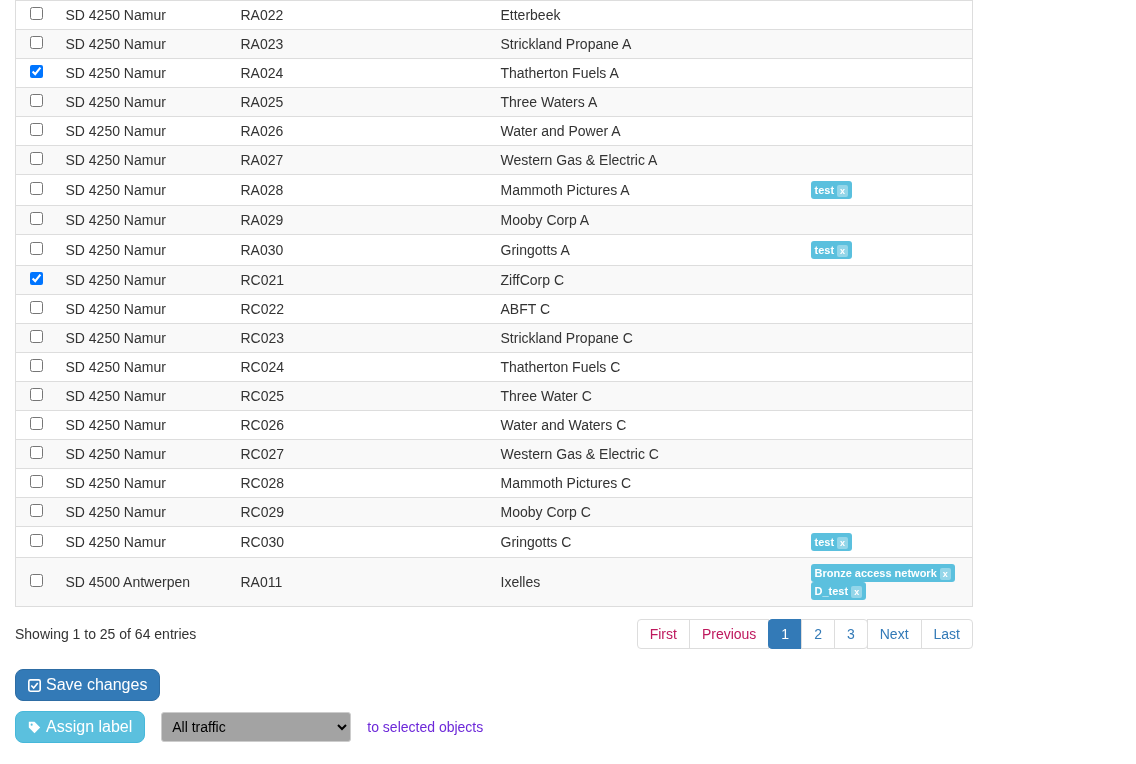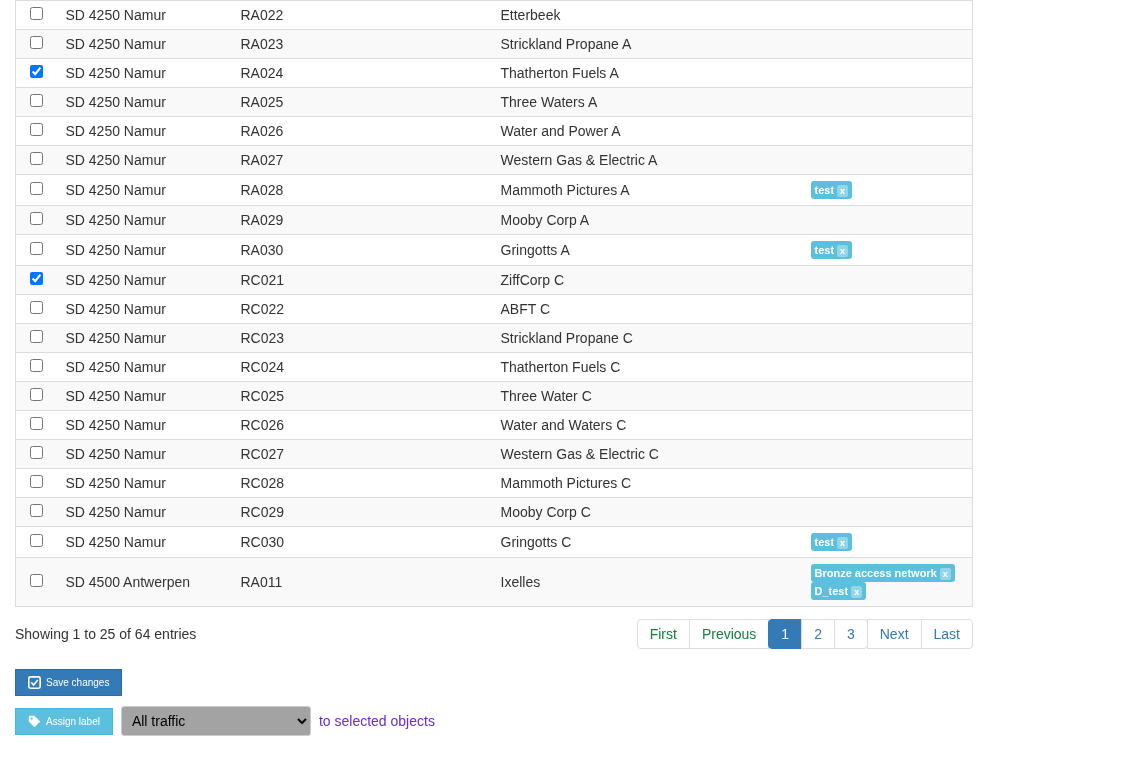--- a/index.html
+++ b/index.html
@@ -87,35 +87,35 @@
   margin-left: -1px;
   font-size: 14px;
 }
 .pagination .page-btn:first-child {
   border-radius: 4px 0 0 4px;
 }
 .pagination .page-btn:last-child {
   border-radius: 0 4px 4px 0;
 }
 .pagination .page-btn.disabled {
-  color: #15803d;
+  color: #be185d;
   cursor: default;
 }
 .pagination .page-btn.active {
   background: #337ab7;
   color: #fff;
   border-color: #337ab7;
 }
 .btn {
   display: inline-flex;
   align-items: center;
   padding: 6px 12px;
-  border-radius: 0;
+  border-radius: 8px;
   border: 1px solid transparent;
-  font-size: 10px;
+  font-size: 16px;
   cursor: pointer;
   color: #fff;
 }
 .btn-primary {
   background: #337ab7;
   border-color: #2e6da4;
 }
 .btn-info {
   background: #5bc0de;
   border-color: #46b8da;
@@ -123,21 +123,21 @@
 .btn .icon {
   margin-right: 5px;
   display: inline-flex;
 }
 .action-row {
   margin-bottom: 10px;
 }
 .assign-row {
   display: flex;
   align-items: center;
-  gap: 8px;
+  gap: 16px;
 }
 select {
   padding: 5px 6px;
   border: 1px solid #ccc;
   border-radius: 3px;
   font-size: 14px;
   min-width: 190px;
   background: #a3a3a3;
   height: 30px;
 }

